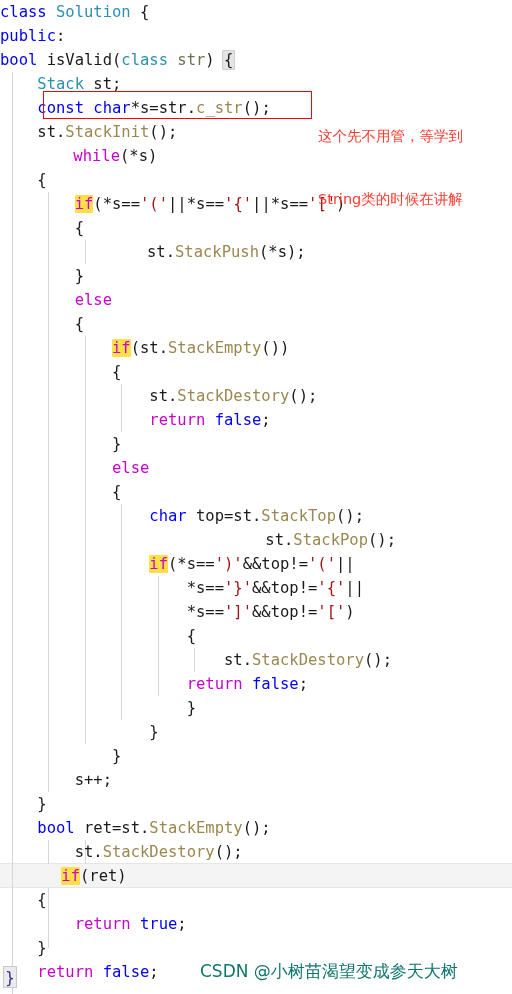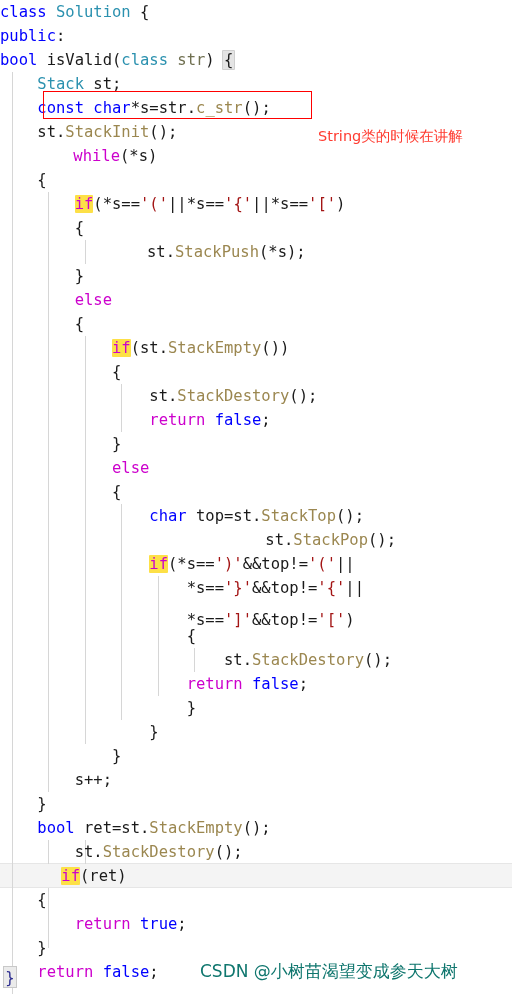--- a/index.html
+++ b/index.html
@@ -197,21 +197,21 @@
     <div class="line" style="top:480px;"><span class="txt">            <span class="punct">{</span></span></div>
 
     <div class="line" style="top:504px;"><span class="txt">                <span class="kw">char</span> <span class="ident">top</span><span class="op">=</span><span class="ident">st</span><span class="punct">.</span><span class="fn">StackTop</span><span class="punct">();</span></span></div>
 
     <div class="line" style="top:528px;text-align:center;"><span class="txt">                <span class="ident">st</span><span class="punct">.</span><span class="fn">StackPop</span><span class="punct">();</span></span></div>
 
     <div class="line" style="top:552px;"><span class="txt">                <span class="ctl kw-hl">if</span><span class="punct">(</span><span class="op">*</span><span class="ident">s</span><span class="op">==</span><span class="str">')'</span><span class="op">&amp;&amp;</span><span class="ident">top</span><span class="op">!=</span><span class="str">'('</span><span class="op">||</span></span></div>
 
     <div class="line" style="top:576px;"><span class="txt">                    <span class="op">*</span><span class="ident">s</span><span class="op">==</span><span class="str">'}'</span><span class="op">&amp;&amp;</span><span class="ident">top</span><span class="op">!=</span><span class="str">'{'</span><span class="op">||</span></span></div>
 
-    <div class="line" style="top:600px;margin-top:8px;"><span class="txt">                    <span class="op">*</span><span class="ident">s</span><span class="op">==</span><span class="str">']'</span><span class="op">&amp;&amp;</span><span class="ident">top</span><span class="op">!=</span><span class="str">'['</span><span class="punct">)</span></span></div>
+    <div class="line" style="top:600px;"><span class="txt">                    <span class="op">*</span><span class="ident">s</span><span class="op">==</span><span class="str">']'</span><span class="op">&amp;&amp;</span><span class="ident">top</span><span class="op">!=</span><span class="str">'['</span><span class="punct">)</span></span></div>
 
     <div class="line" style="top:624px;"><span class="txt">                    <span class="punct">{</span></span></div>
 
     <div class="line" style="top:648px;"><span class="txt">                        <span class="ident">st</span><span class="punct">.</span><span class="fn">StackDestory</span><span class="punct">();</span></span></div>
 
     <div class="line" style="top:672px;"><span class="txt">                    <span class="ctl">return</span> <span class="kw">false</span><span class="punct">;</span></span></div>
 
     <div class="line" style="top:696px;"><span class="txt">                    <span class="punct">}</span></span></div>
 
     <div class="line" style="top:720px;"><span class="txt">                <span class="punct">}</span></span></div>
@@ -234,20 +234,21 @@
 
     <div class="line" style="top:936px;"><span class="txt">    <span class="punct">}</span></span></div>
 
     <div class="line" style="top:960px;"><span class="txt">    <span class="ctl">return</span> <span class="kw">false</span><span class="punct">;</span></span></div>
 
   </div>
 
   <div class="red-box" style="left:43px; top:91px; width:269px; height:28px;"></div>
 
   <div class="note" style="left:318px; top:84px;">
+    <div>这个先不用管，等学到</div>
     <div>String类的时候在讲解</div>
   </div>
 
   <div class="watermark" style="left:200px; top:960px;">CSDN @小树苗渴望变成参天大树</div>
 
   <div class="tail-glyph">}</div>
 
 </div>
 
 </body></html>

